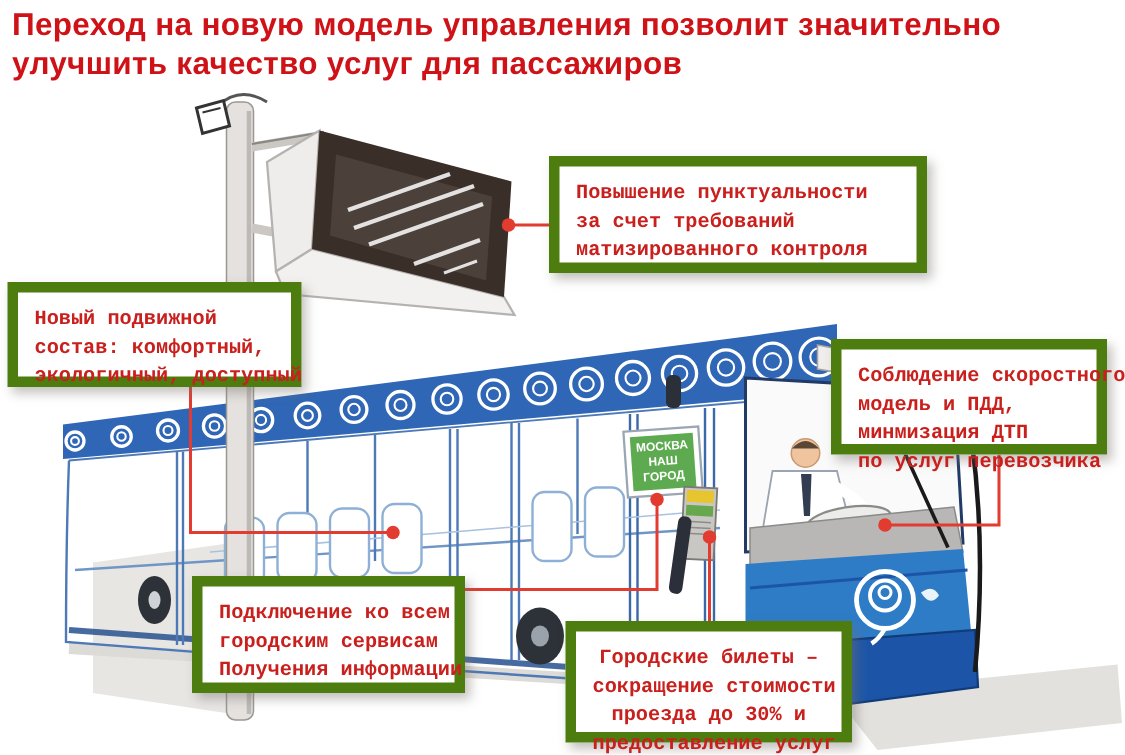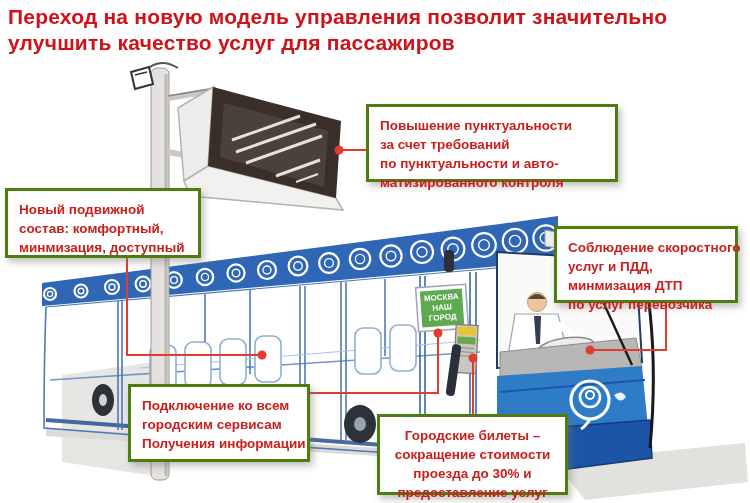--- a/index.html
+++ b/index.html
@@ -6,23 +6,23 @@
   body{
     width:750px;height:503px;position:relative;overflow:hidden;background:#ffffff;
     font-family:"Liberation Sans",sans-serif;
   }
   .title{
     position:absolute;left:8px;top:4px;width:740px;
     color:#cf1217;font-weight:bold;font-size:21px;line-height:26px;letter-spacing:0.2px;
   }
   .stage{position:absolute;left:0;top:0;width:750px;height:503px;}
   .callout{
-    position:absolute;background:#ffffff;border:3px solid #4d7c0f;
+    position:absolute;background:#ffffff;border:7px solid #4d7c0f;
     box-shadow:3px 4px 7px rgba(120,115,110,.45);
-    padding:9px 11px;box-sizing:border-box;z-index:5;
+    padding:9px 11px;box-sizing:border-box;z-index:5;font-family:Liberation Mono, monospace;
   }
   .callout div{
     color:#c9201d;font-weight:bold;font-size:13.5px;line-height:19px;white-space:nowrap;
   }
   svg{position:absolute;left:0;top:0;}
 </style>
 </head>
 <body>
 
 <div class="stage">
@@ -216,38 +216,37 @@
 </div>
 
 <div class="title">
   <div>Переход на новую модель управления позволит значительно</div>
   <div>улучшить качество услуг для пассажиров</div>
 </div>
 
 <div class="callout" style="left:366px;top:104px;width:252px;height:78px;">
   <div>Повышение пунктуальности</div>
   <div>за счет требований</div>
-  <div>по пунктуальности и авто-</div>
   <div>матизированного контроля</div>
 </div>
 
 <div class="callout" style="left:5px;top:188px;width:196px;height:70px;">
   <div>Новый подвижной</div>
   <div>состав: комфортный,</div>
-  <div>минмизация, доступный</div>
+  <div>экологичный, доступный</div>
 </div>
 
 <div class="callout" style="left:554px;top:226px;width:184px;height:77px;">
   <div>Соблюдение скоростного</div>
-  <div>услуг и ПДД,</div>
+  <div>модель и ПДД,</div>
   <div>минмизация ДТП</div>
   <div>по услуг перевозчика</div>
 </div>
 
-<div class="callout" style="left:128px;top:384px;width:182px;height:78px;">
+<div class="callout" style="left:128px;top:384px;width:182px;height:78px;text-align:center;">
   <div>Подключение ко всем</div>
   <div>городским сервисам</div>
   <div>Получения информации</div>
 </div>
 
 <div class="callout" style="left:377px;top:414px;width:191px;height:81px;text-align:center;">
   <div>Городские билеты –</div>
   <div>сокращение стоимости</div>
   <div>проезда до 30% и</div>
   <div>предоставление услуг</div>

